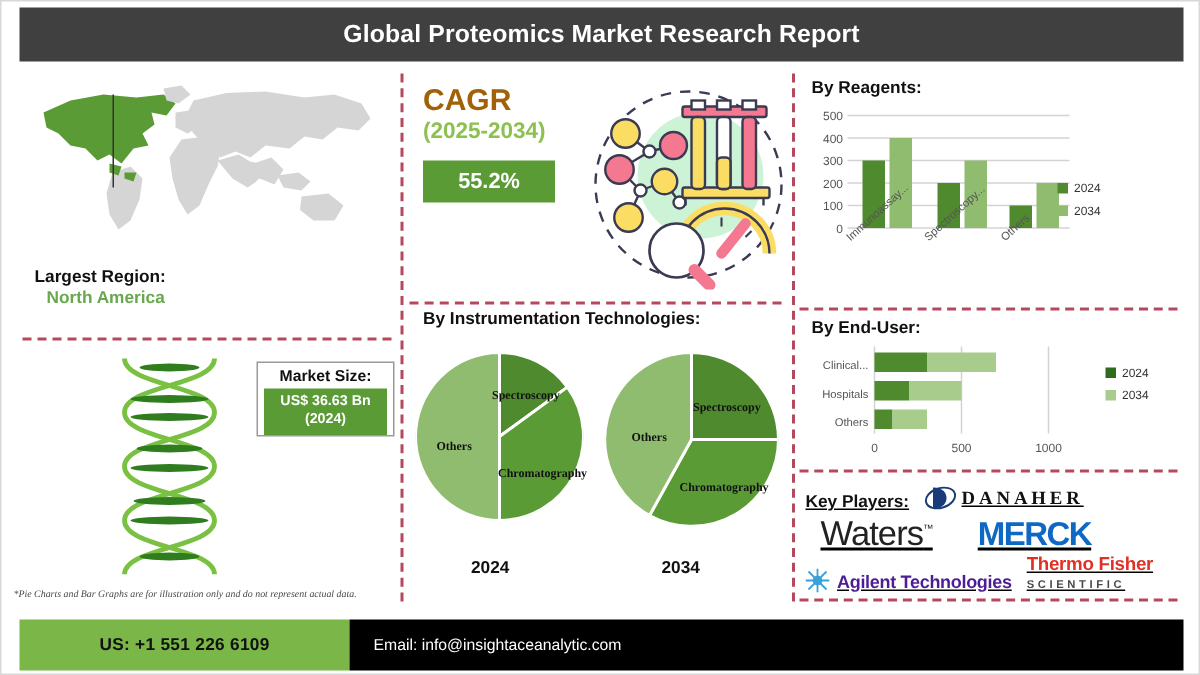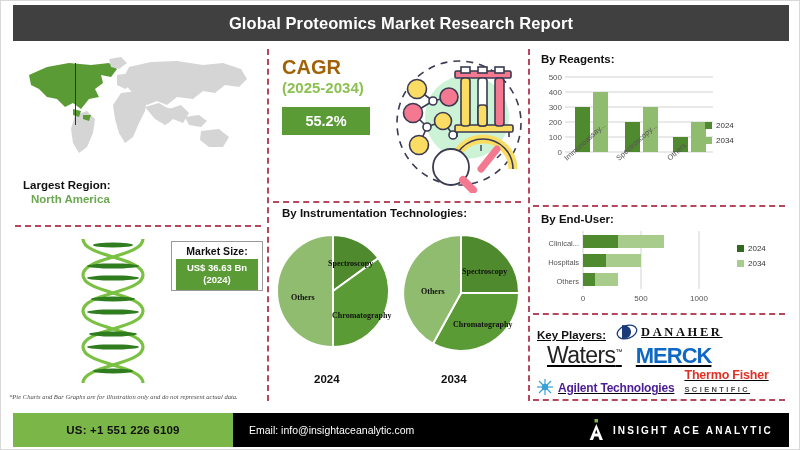--- a/index.html
+++ b/index.html
@@ -432,21 +432,21 @@
           <ellipse cx="11" cy="9" rx="10" ry="6.5" fill="none" stroke="#1b3a7a" stroke-width="1.3" transform="rotate(-18 11 9)"></ellipse>
           <path d="M6 2 L6 16 C13 16 15 12 15 9 C15 6 13 2 6 2 Z" fill="#1b3a7a"></path>
         </svg>
         <span class="danaher" style="margin-left:3px;text-transform:uppercase;">Danaher</span>
       </span>
     </div>
     <div class="kp-row" style="height:28px;">
       <span class="waters" style="margin-left:10px;">
         <span>Waters</span><sup>™</sup>
       </span>
-      <span class="merck" style="margin-left:14px;text-transform:uppercase;">Merck</span>
+      <span class="merck" style="margin-left:30px;text-transform:uppercase;">Merck</span>
     </div>
     <div class="kp-row" style="height:26px;">
       <svg width="16" height="16" viewBox="0 0 16 16" xmlns="http://www.w3.org/2000/svg">
         <g stroke="#3aa0d8" stroke-width="1.2">
           <line x1="8" y1="0" x2="8" y2="16"></line>
             <line x1="0" y1="8" x2="16" y2="8"></line>
           <line x1="2" y1="2" x2="14" y2="14"></line>
             <line x1="14" y1="2" x2="2" y2="14"></line>
         </g>
         <circle cx="8" cy="8" r="3.2" fill="#3aa0d8"></circle>
@@ -458,23 +458,16 @@
       </span>
     </div>
   </div>
 
   <div class="footer">
     <div class="footer-phone">
       <span>US: +1 551 226 6109</span>
     </div>
     <div class="footer-dark">
       <span class="footer-email">Email: info@insightaceanalytic.com</span>
-      <span class="footer-brand">
-        <svg width="15" height="22" viewBox="0 0 15 22" xmlns="http://www.w3.org/2000/svg">
-          <rect x="5.5" y="0" width="3.5" height="3.5" fill="#7ab648"></rect>
-          <path d="M7.3 5 L14 21 L10.6 21 L9.3 17.4 L5.3 17.4 L4 21 L0.6 21 Z M7.3 10.4 L6 14.6 L8.6 14.6 Z" fill="#ffffff"></path>
-        </svg>
-        <span class="brand-text">INSIGHT ACE ANALYTIC</span>
-      </span>
     </div>
   </div>
 
 </div>
 
 </body></html>

